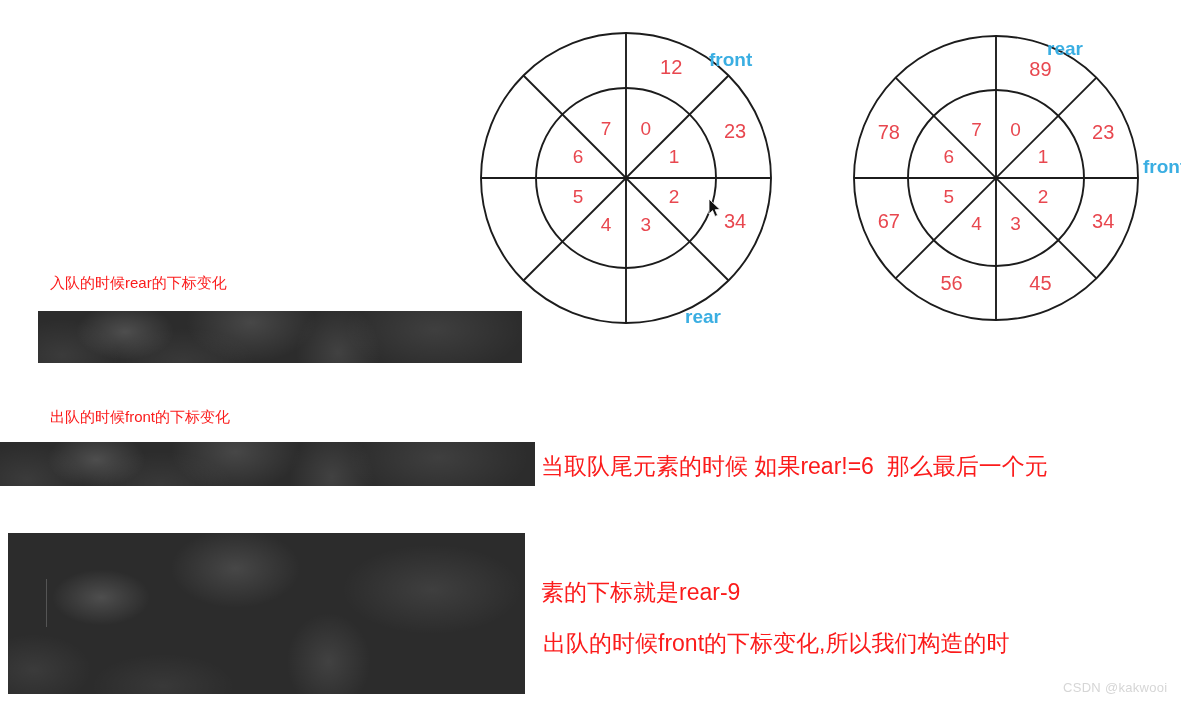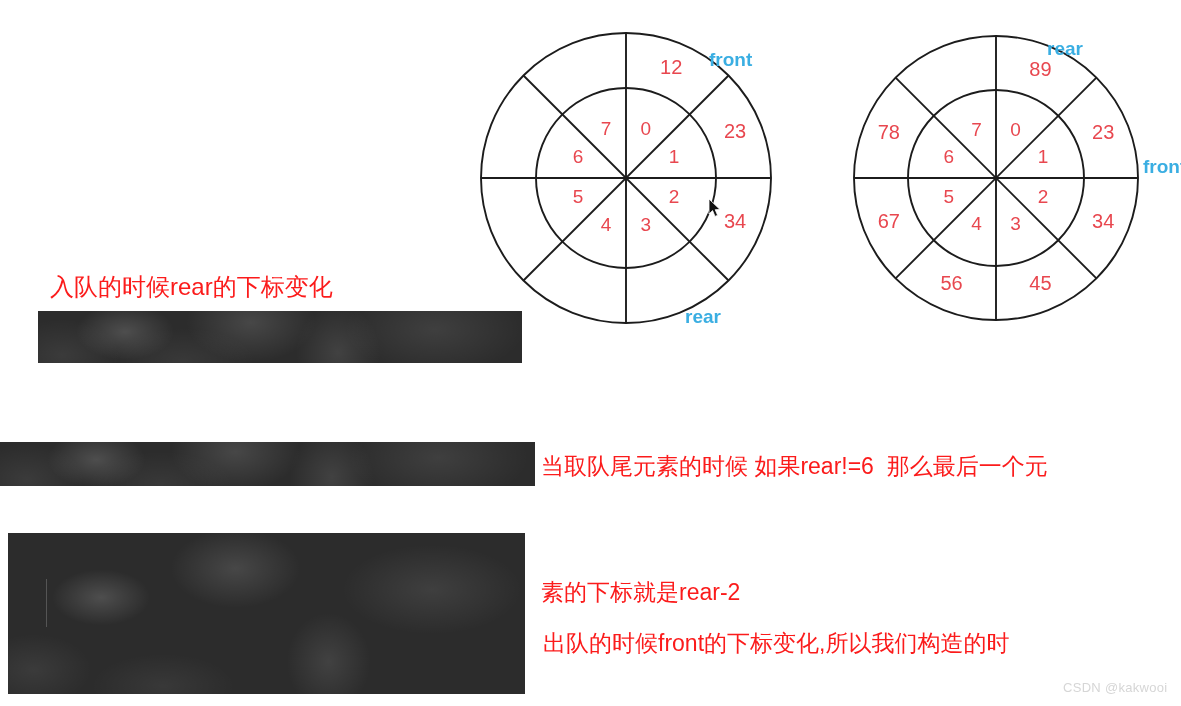--- a/index.html
+++ b/index.html
@@ -31,21 +31,21 @@
 
   
   .note{
     position:absolute;
     color:#fb1b1b;
     font-family:"Liberation Sans","DejaVu Sans",sans-serif;
     font-weight:500;
     white-space:pre;
     line-height:1.0;
   }
-  .note-sm{font-size:24px;}
+  .note-sm{font-size:15px;}
   .note-lg{font-size:23px;line-height:42px;}
 
   
   .code{
     position:absolute;
     background-color:#2c2c2c;
     color:#c8c8c8;
     font-family:"DejaVu Sans Mono","Liberation Mono",monospace;
     font-size:22px;
     white-space:pre;
@@ -153,29 +153,30 @@
     </svg>
   </div>
 
   <div class="note note-sm" style="left:50px;top:275px;">入队的时候rear的下标变化</div>
 
   <div class="code" id="code0" style="left:38px;top:311px;width:484px;height:52px;line-height:52px;padding-left:10px;">
     <div class="tex"></div>
     
   </div>
 
+  <div class="note note-sm" style="left:50px;top:409px;">出队的时候front的下标变化</div>
 
   <div class="code" id="code1" style="left:0px;top:442px;width:535px;height:44px;line-height:44px;padding-left:6px;">
     <div class="tex"></div>
     
   </div>
 
   <div class="note note-lg" style="left:541px;top:361px;">
     <div>当取队尾元素的时候 如果rear!=6  那么最后一个元</div>
-    <div>素的下标就是rear-2</div>
+    <div>素的下标就是rear-9</div>
     <div>当rear=0时,就是elem.length-1</div>
   </div>
 
   <div class="code" id="code2" style="left:8px;top:533px;width:517px;height:161px;padding:18px 0 0 14px;line-height:48px;">
     <div class="tex"></div>
     <div class="indent-bar" style="left:38px;top:46px;height:48px;"></div>
     
   </div>
 
   <div class="note note-lg" style="left:543px;top:538px;">

